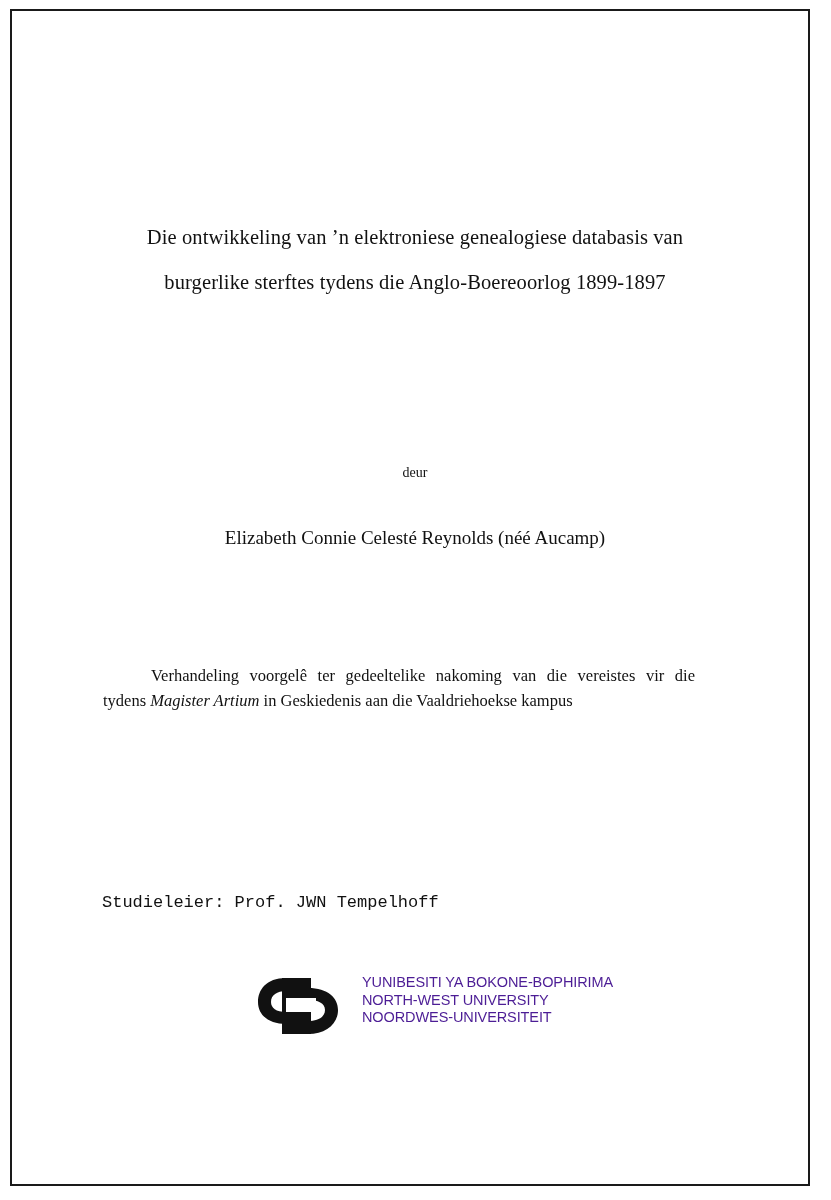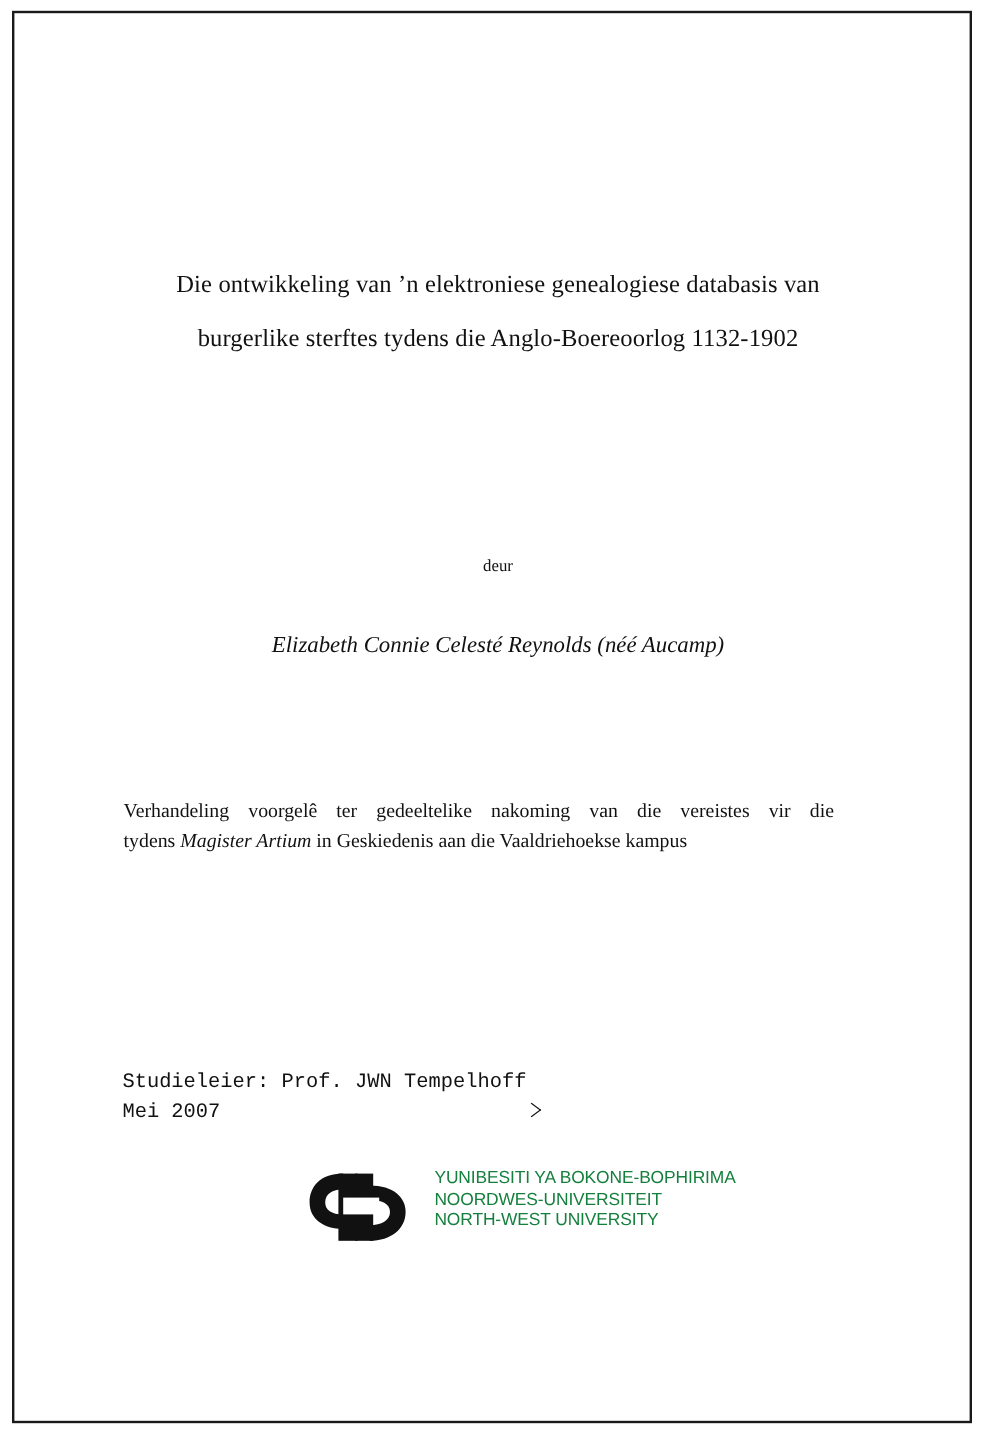--- a/index.html
+++ b/index.html
@@ -60,35 +60,35 @@
     text-align: center;
     font-size: 14px;
   }
   .author {
     position: absolute;
     top: 467px;
     left: 0;
     width: 630px;
     text-align: center;
     font-size: 19px;
-    font-style: italic;
   }
   .statement {
     position: absolute;
     top: 603px;
     left: 3px;
     width: 592px;
     font-size: 16.5px;
     line-height: 25px;
     text-align: justify;
   }
   .statement .l1 {
     display: block;
     text-align: justify;
     text-align-last: justify;
+    margin-left: 48px;
   }
   .statement .l2, .statement .l3 {
     display: block;
   }
   .statement i {
     font-style: italic;
     margin-top: 20px;
   }
   .supervisor {
     position: absolute;
@@ -132,63 +132,62 @@
     height: 68px;
   }
   .logo-text {
     position: absolute;
     left: 110px;
     top: 4px;
     font-family: "Liberation Sans", sans-serif;
     font-size: 14.5px;
     line-height: 17.5px;
     letter-spacing: -0.1px;
-    color: #15803d;
+    color: #4c1d95;
     white-space: nowrap;
   }
   .logo-text span { display: block; }
 </style>
 </head>
 <body>
 
 <div class="page">
   <div class="scan-frame"></div>
 
   <div class="content">
 
     <div class="title-block">
       <span class="title-line">Die ontwikkeling van ’n elektroniese genealogiese databasis van</span>
-      <span class="title-line">burgerlike sterftes tydens die Anglo-Boereoorlog 1132-1902</span>
+      <span class="title-line">burgerlike sterftes tydens die Anglo-Boereoorlog 1899-1897</span>
     </div>
 
     <div class="deur">deur</div>
 
     <div class="author">Elizabeth Connie Celesté Reynolds (néé Aucamp)</div>
 
     <div class="statement">
       <span class="l1">Verhandeling voorgelê ter gedeeltelike nakoming van die vereistes vir die</span>
       <span class="l2"><span>tydens </span><i>Magister Artium</i><span> in Geskiedenis aan die Vaaldriehoekse kampus</span></span>
     </div>
 
     <div class="supervisor">
       <span>Studieleier: Prof. JWN Tempelhoff</span>
-      <span class="date-mark">Mei 2007</span>
     </div>
 
     <div class="logo">
       <div class="logo-mark">
         <svg viewBox="0 0 104 68" width="104" height="68" aria-hidden="true">
           <path d="M34 6 C14 6, 6 18, 6 30 C6 44, 18 52, 34 52 L34 40 C24 40, 19 36, 19 30 C19 23, 25 19, 34 19 Z" fill="#111111"></path>
           <rect x="30" y="6" width="16" height="56" fill="#111111"></rect>
           <path d="M56 16 C76 16, 86 26, 86 38 C86 52, 74 62, 56 62 L56 49 C66 49, 73 45, 73 38 C73 31, 66 28, 56 28 Z" fill="#111111"></path>
           <rect x="44" y="6" width="15" height="56" fill="#111111"></rect>
           <rect x="34" y="26" width="30" height="14" fill="#ffffff"></rect>
         </svg>
       </div>
       <div class="logo-text">
         <span>YUNIBESITI YA BOKONE-BOPHIRIMA</span>
+        <span>NORTH-WEST UNIVERSITY</span>
         <span>NOORDWES-UNIVERSITEIT</span>
-        <span>NORTH-WEST UNIVERSITY</span>
       </div>
     </div>
 
   </div>
 </div>
 
 </body></html>

